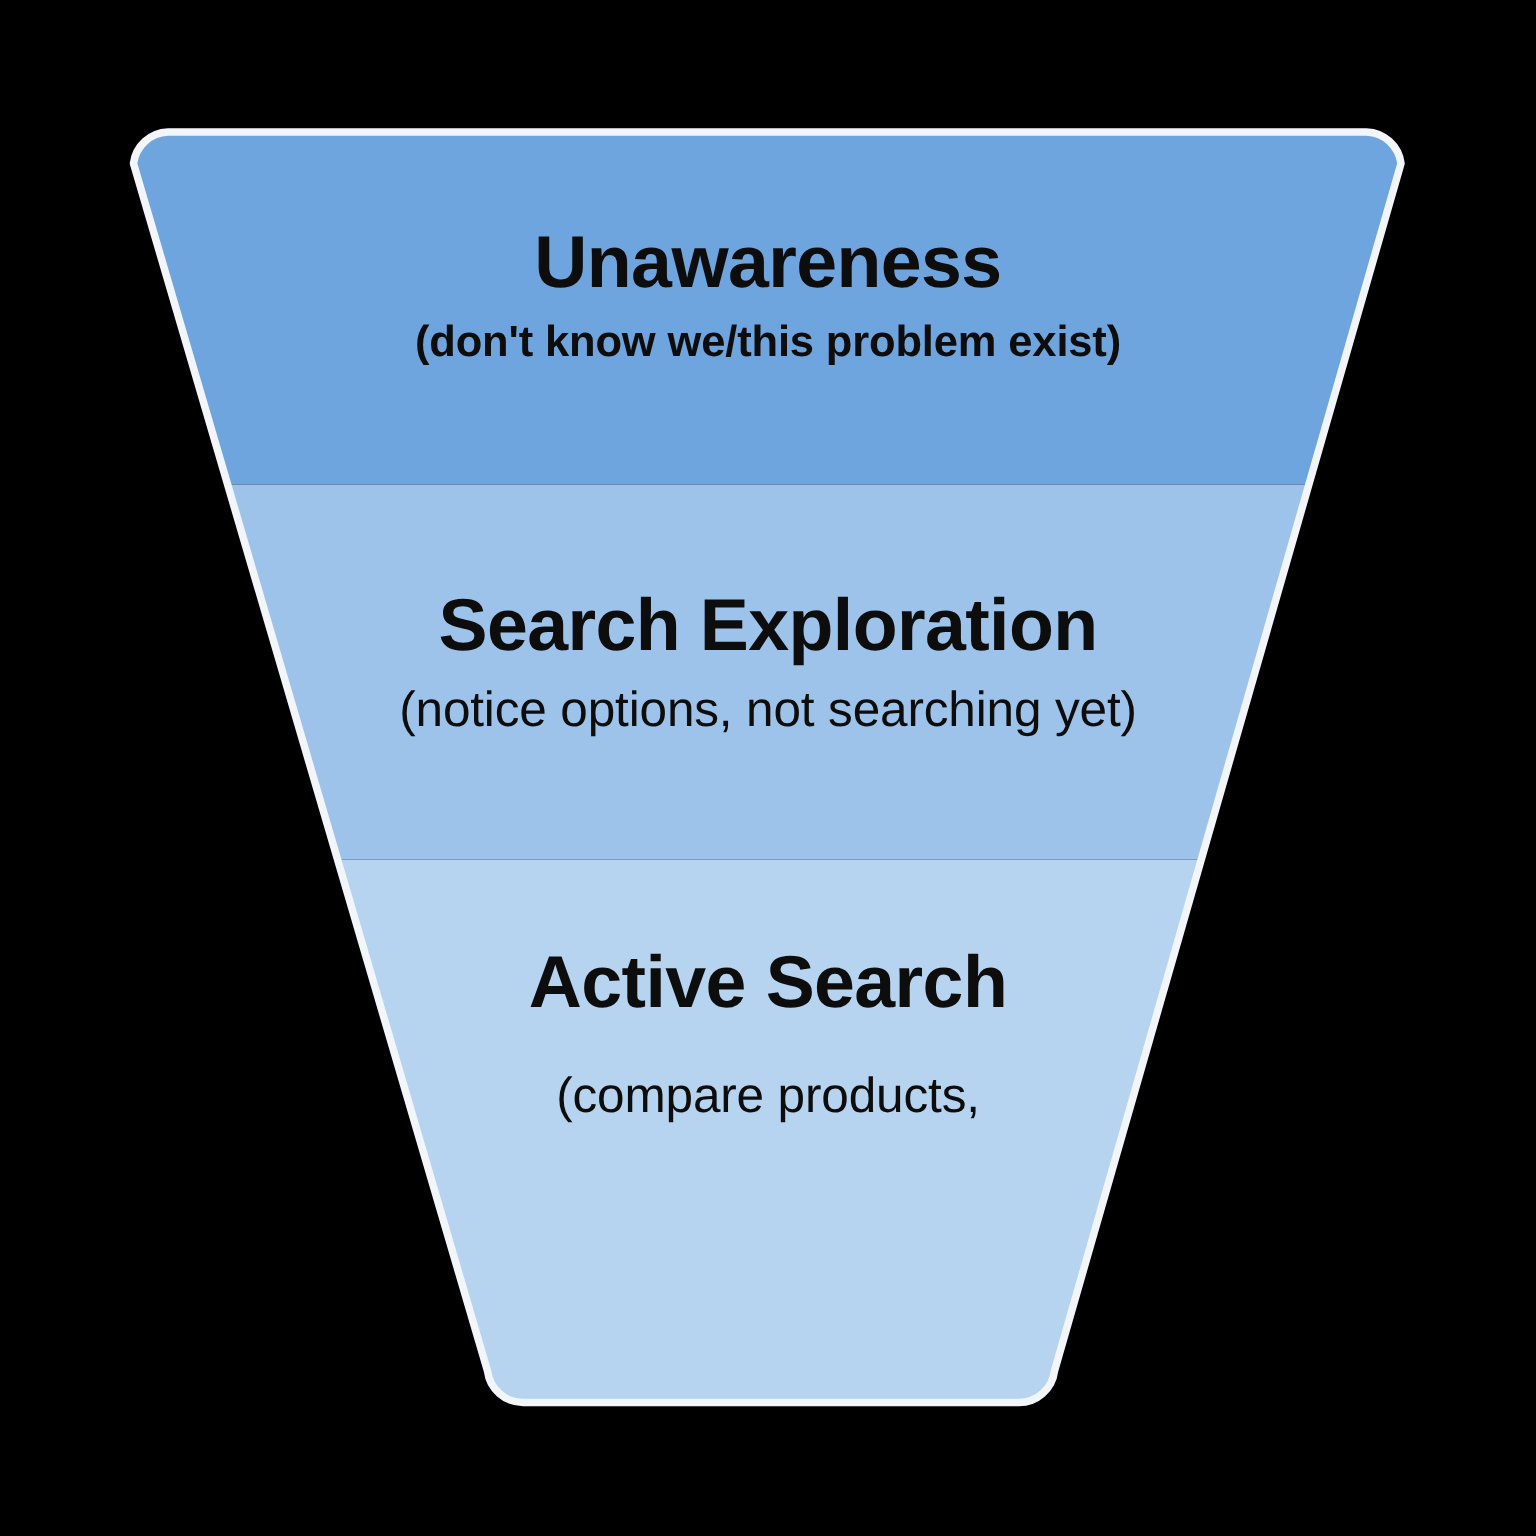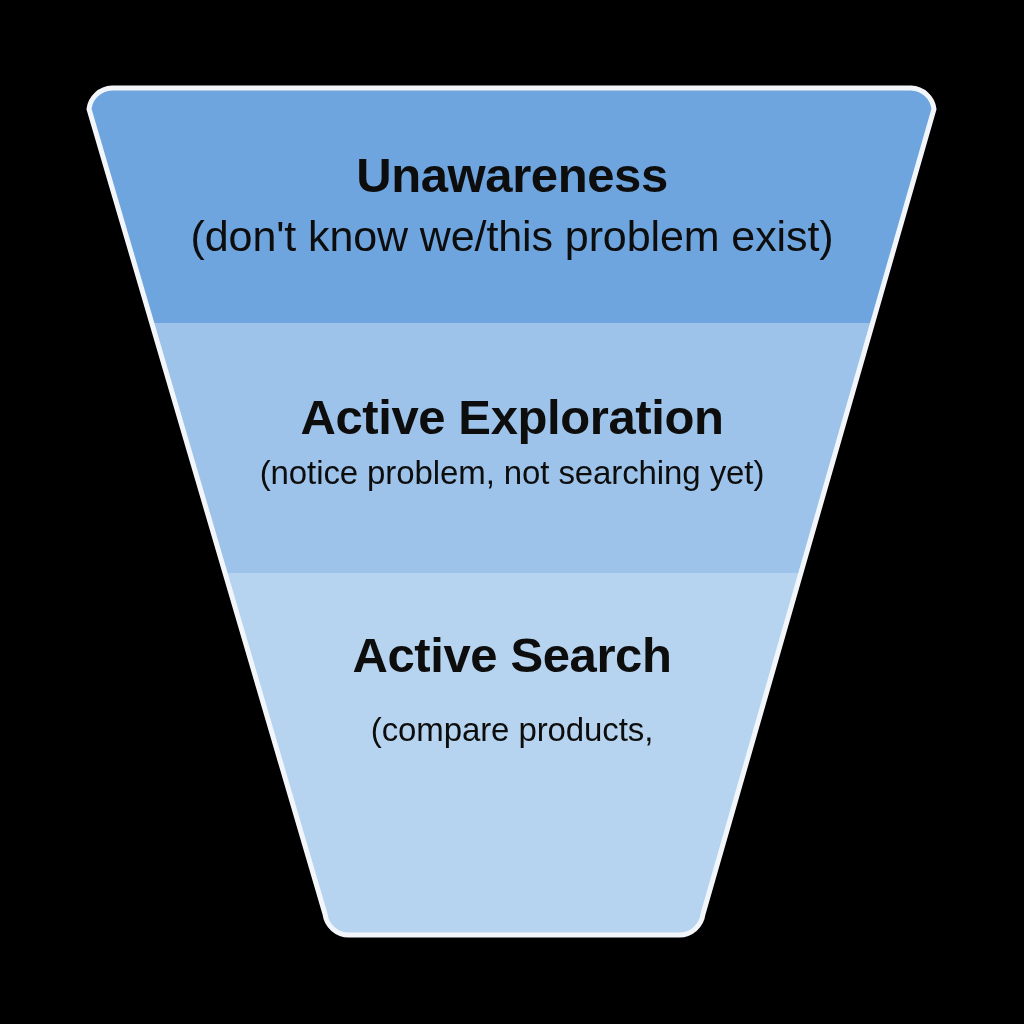--- a/index.html
+++ b/index.html
@@ -49,21 +49,21 @@
 
   .stage-subtitle {
     font-weight: normal;
     line-height: 1.14;
     letter-spacing: -0.1px;
   }
 
   
   #stage-1-text { top: 150px; }
   #stage-1-text .stage-title { font-size: 49px; }
-  #stage-1-text .stage-subtitle { font-size: 43px; margin-top: 11px; }
+  #stage-1-text .stage-subtitle { font-size: 29px; margin-top: 11px; font-weight: bold; }
 
   
   #stage-2-text { top: 392px; }
   #stage-2-text .stage-title { font-size: 49px; }
   #stage-2-text .stage-subtitle { font-size: 33px; margin-top: 11px; }
 
   
   #stage-3-text { top: 630px; }
   #stage-3-text .stage-title { font-size: 49px; }
   #stage-3-text .stage-subtitle { font-size: 33px; margin-top: 30px; }
@@ -109,23 +109,23 @@
   </svg>
 
   <div class="stage-text" id="stage-1-text" style="color: rgb(13, 13, 13);">
     <div class="stage-title">Unawareness</div>
     <div class="stage-subtitle">
       <div>(don't know we/this problem exist)</div>
     </div>
   </div>
 
   <div class="stage-text" id="stage-2-text" style="color: rgb(13, 13, 13);">
-    <div class="stage-title">Active Exploration</div>
+    <div class="stage-title">Search Exploration</div>
     <div class="stage-subtitle">
-      <div>(notice problem, not searching yet)</div>
+      <div>(notice options, not searching yet)</div>
     </div>
   </div>
 
   <div class="stage-text" id="stage-3-text" style="color: rgb(13, 13, 13);">
     <div class="stage-title">Active Search</div>
     <div class="stage-subtitle">
       <div>(compare products,</div>
     </div>
   </div>
 

